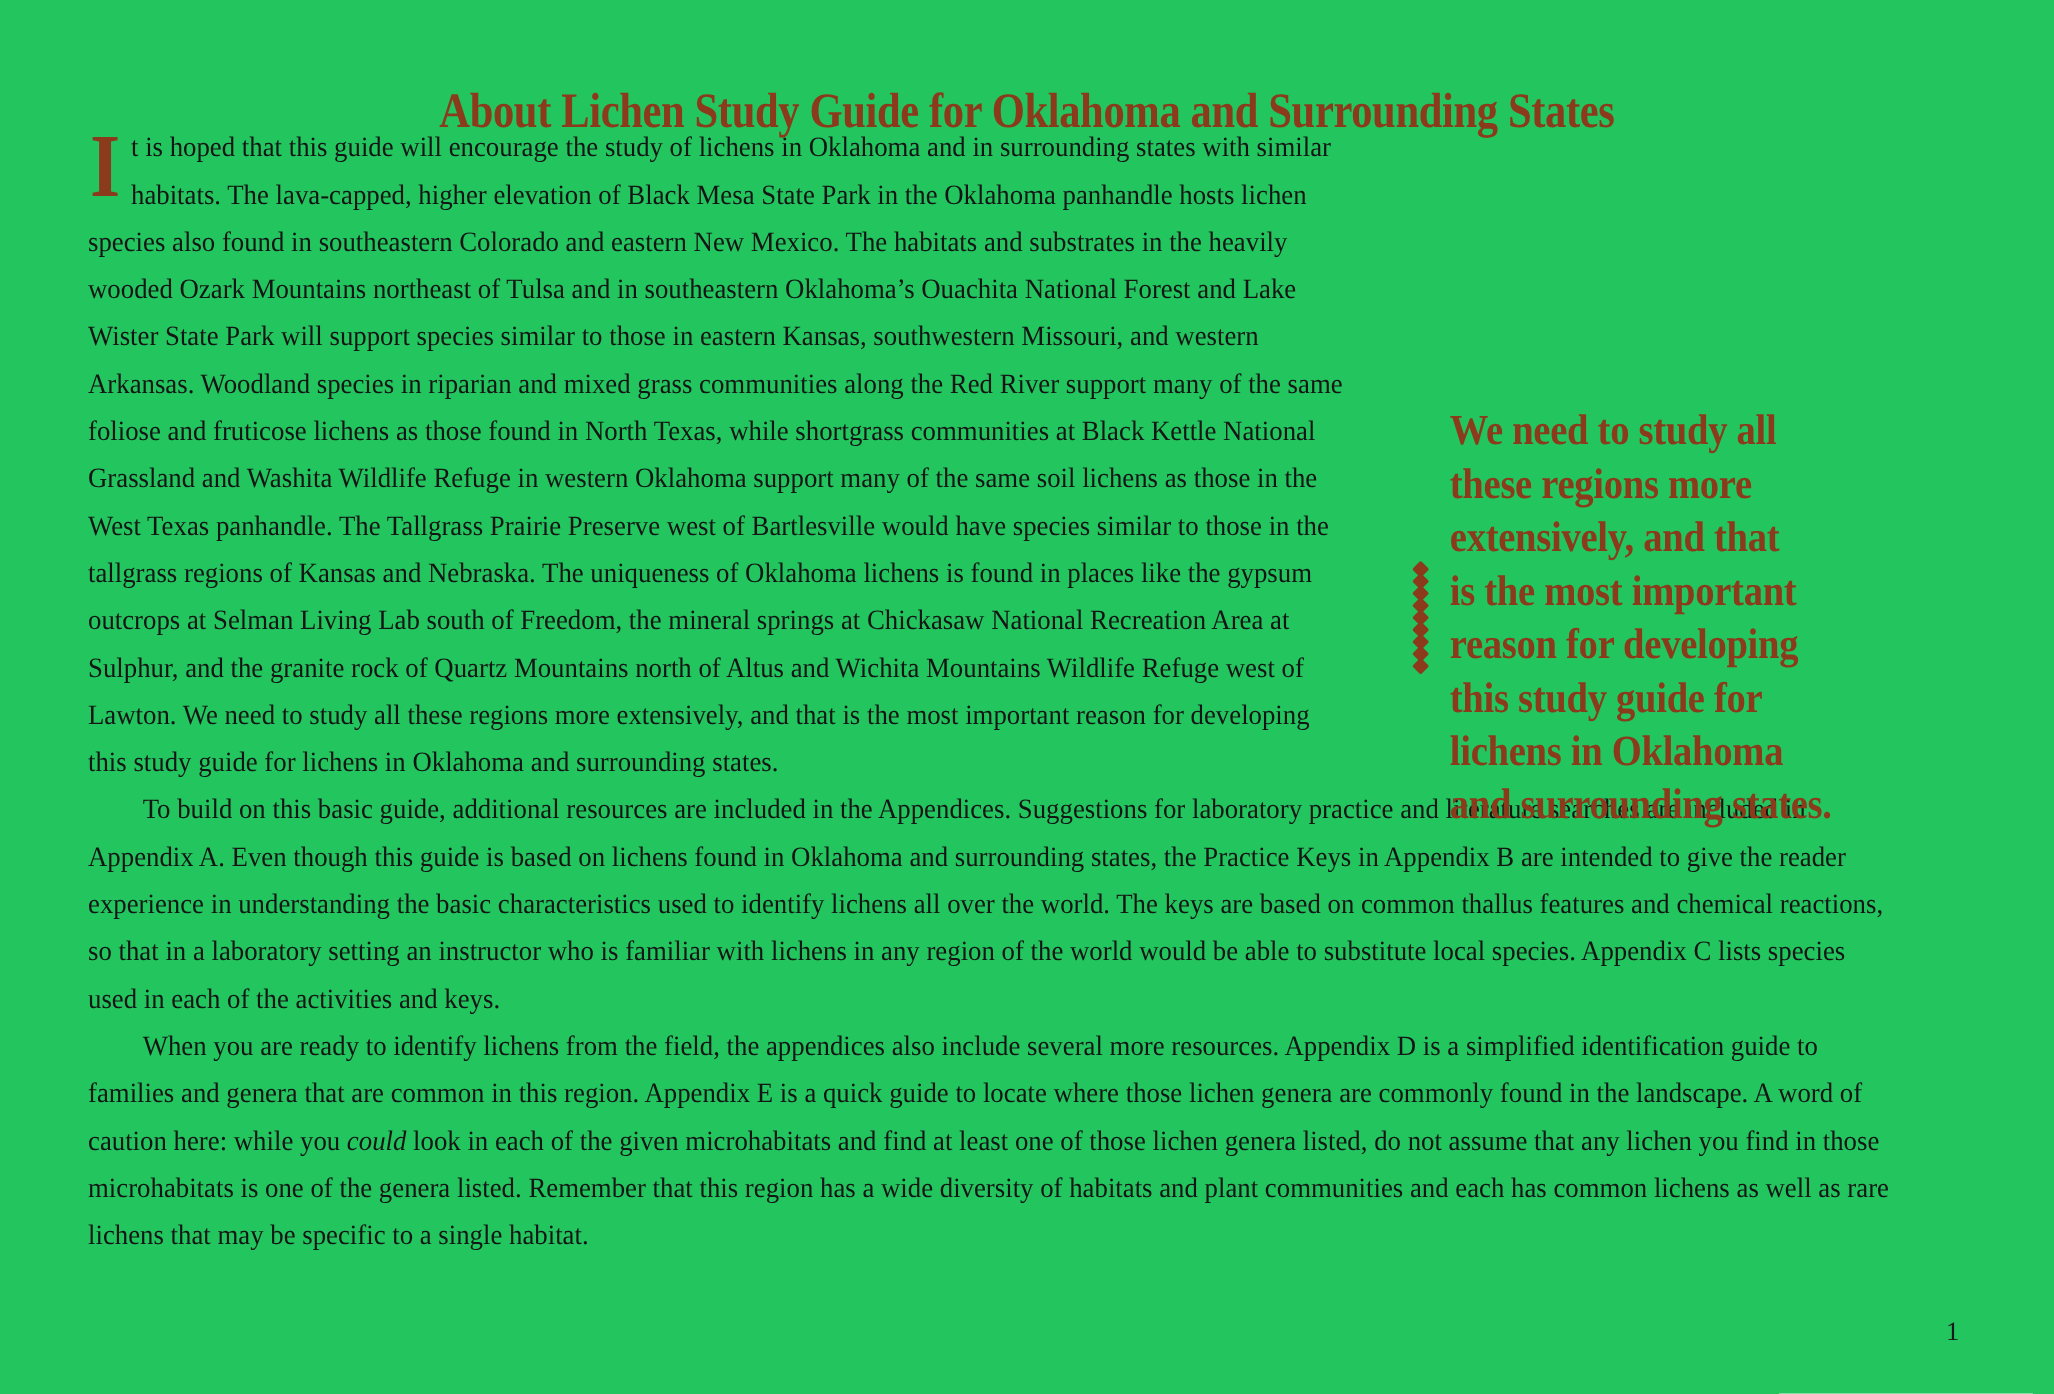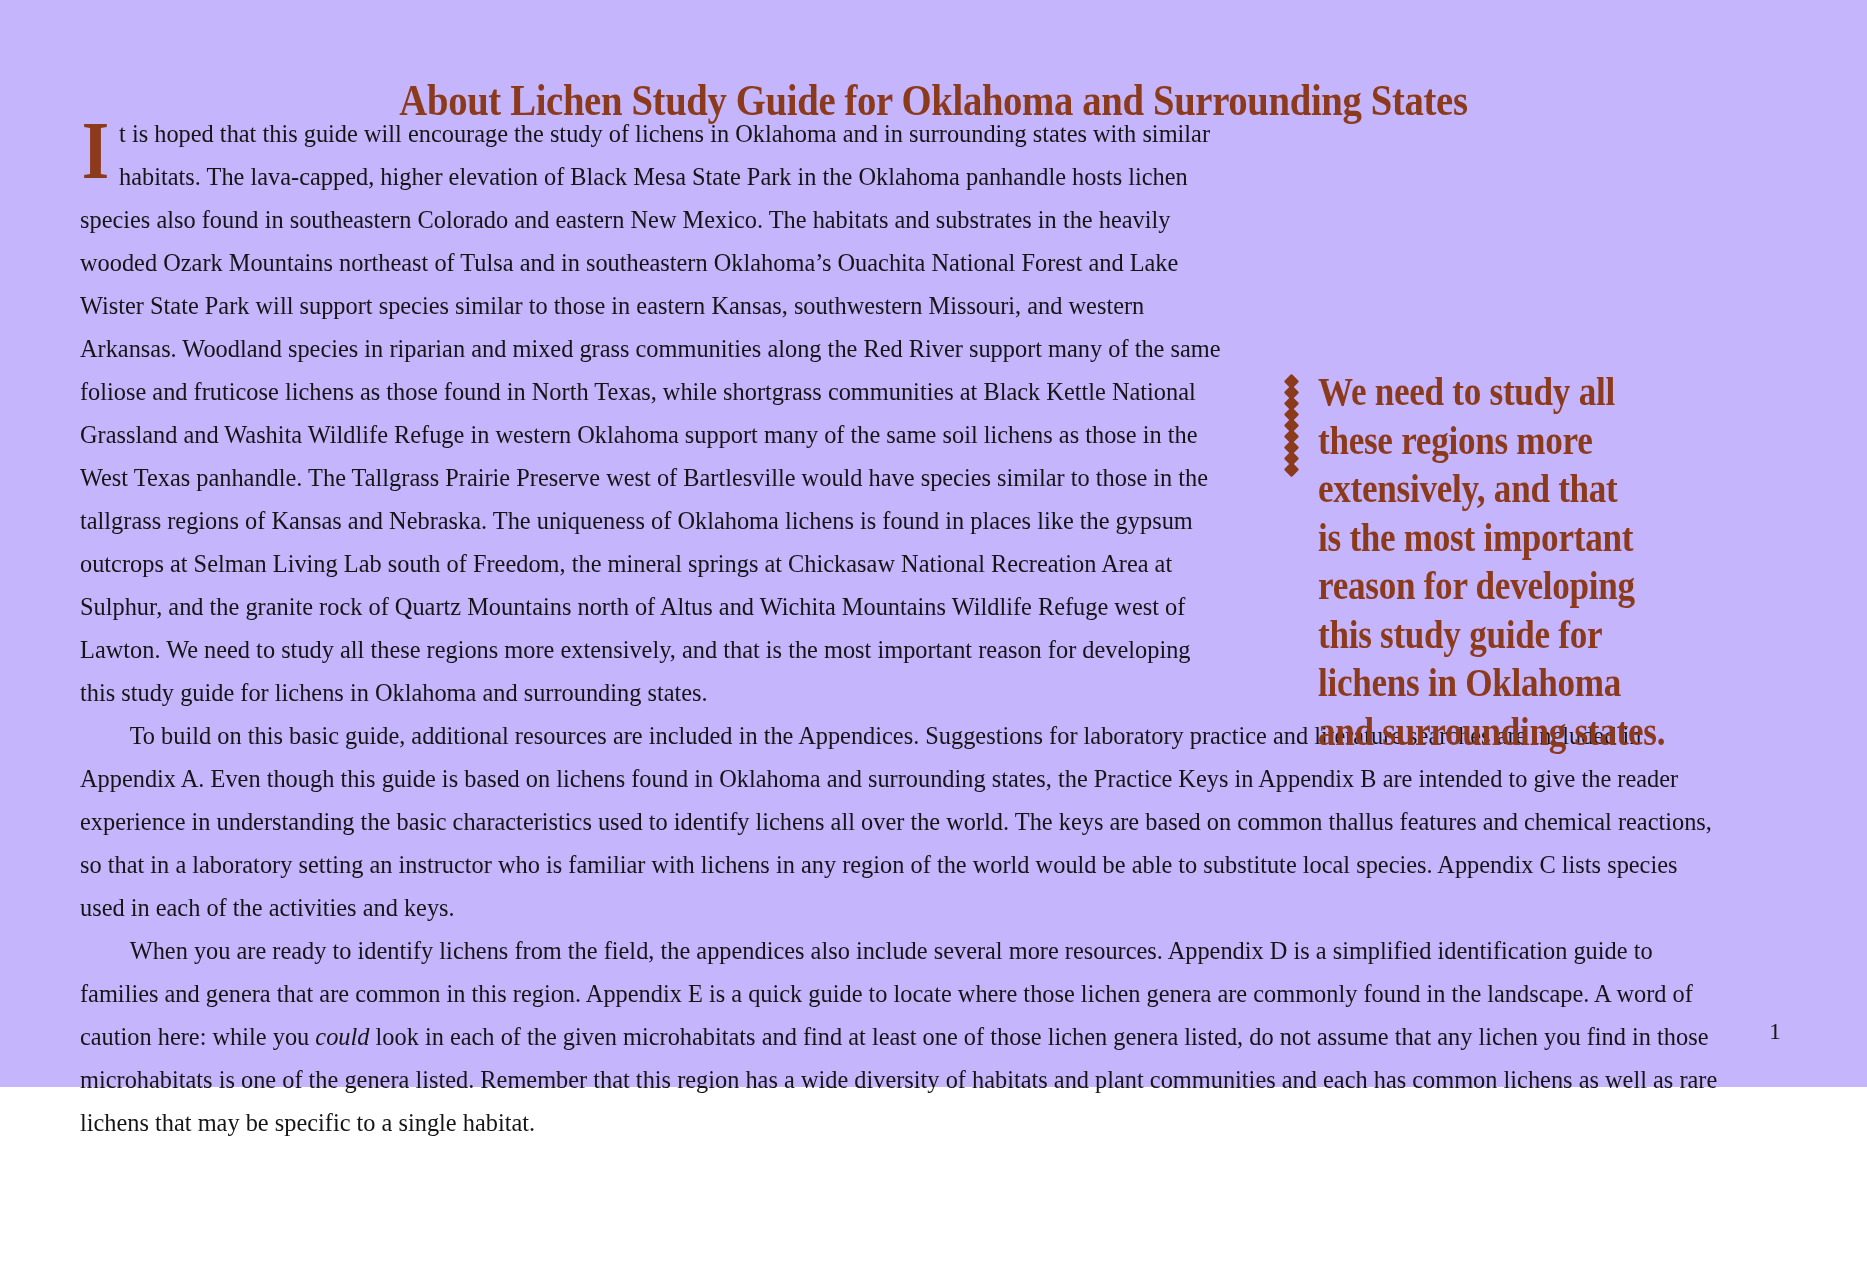--- a/index.html
+++ b/index.html
@@ -13,22 +13,22 @@
     position: relative;
     overflow: hidden;
     font-family: "Liberation Serif", "DejaVu Serif", serif;
     color: #1a1a1a;
   }
 
   .page {
     position: absolute;
     left: 0; top: 0;
     width: 1867px;
-    height: 1087px;
-    background: #c4b5fd;
+    height: 1267px;
+    background: #22c55e;
   }
 
   
   .doc-title {
     position: absolute;
     left: 0;
     top: 44px;
     width: 1867px;
     text-align: center;
     color: #8C3A1C;
@@ -90,21 +90,21 @@
 
   em { font-style: italic; }
 
   
   .pullquote {
     position: absolute;
     left: 1286px;
     top: 368px;
     width: 560px;
     display: flex;
-    align-items: flex-start;
+    align-items: center;
     gap: 14px;
   }
 
   .pq-bullets {
     display: flex;
     flex-direction: column;
     justify-content: space-between;
     padding: 8px 0 10px 0;
     width: 18px;
     flex: 0 0 18px;

